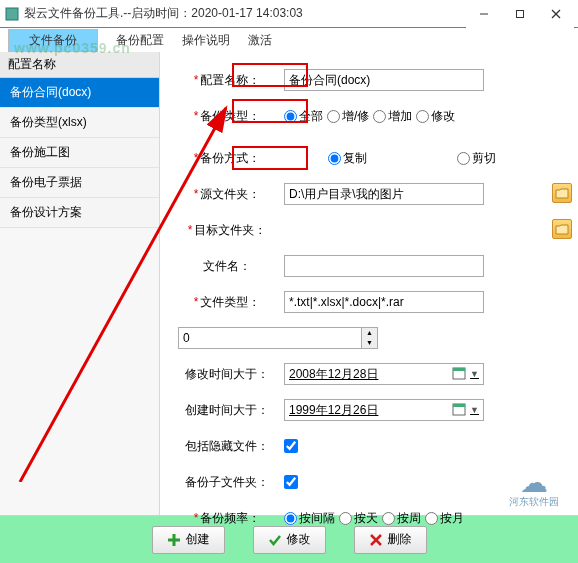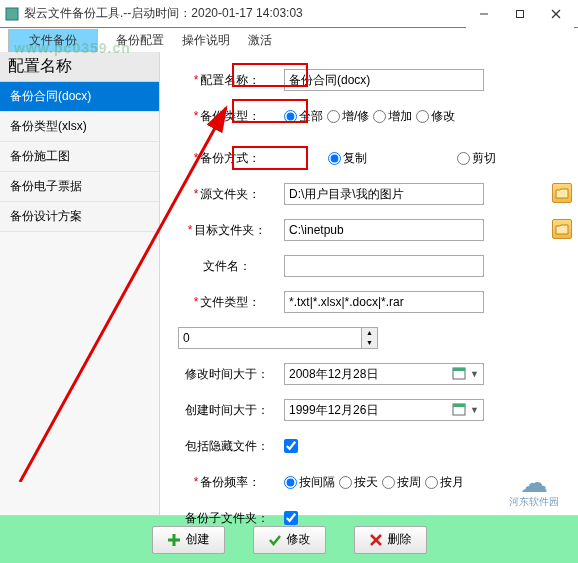--- a/index.html
+++ b/index.html
@@ -12,42 +12,42 @@
   .titlebar-btn { width: 36px; height: 28px; display: flex; align-items: center; justify-content: center; background: #fff; color: #333; }
   
   .menubar { height: 24px; display: flex; align-items: center; padding: 0 8px; gap: 18px; font-size: 12px; color: #333; position: relative; }
   .menu-item { cursor: default; }
   
   .watermark { position: absolute; top: 40px; left: 14px; font-size: 14px; color: rgba(80,160,80,0.35); font-weight: 600; letter-spacing: 1px; pointer-events: none; z-index: 5; }
   
   .main { display: flex; height: calc(100% - 28px - 24px - 48px); }
   
   .sidebar { width: 160px; border-right: 1px solid #d8d8d8; background: #f7f7f7; display: flex; flex-direction: column; }
-  .sidebar-header { padding: 4px 8px; background: #eaeaea; border-bottom: 1px solid #d0d0d0; font-size: 16px; }
+  .sidebar-header { padding: 4px 8px; background: #eaeaea; border-bottom: 1px solid #d0d0d0; font-size: 12px; }
   .sidebar-list { flex: 1; }
   .sidebar-item { padding: 6px 10px; border-bottom: 1px solid #e3e3e3; background: #f5f5f5; cursor: default; font-size: 12px; }
   .sidebar-item.selected { background: #0078d7; color: #fff; }
   
   .form-area { flex: 1; padding: 16px 18px 8px 18px; position: relative; }
   .form-row { display: flex; align-items: center; margin-bottom: 12px; min-height: 24px; }
   .label { width: 106px; text-align: center; padding-right: 8px; font-size: 12px; position: relative; white-space: nowrap; }
   .label .req { color: #d00; margin-right: 2px; }
   .field { flex: 1; display: flex; align-items: center; gap: 6px; }
   .text-input { width: 200px; height: 22px; border: 1px solid #aaa; padding: 0 4px; font-size: 12px; background: #fff; font-family: inherit; }
   .text-input.wide { width: 200px; }
   .radio-group { display: flex; align-items: center; gap: 4px; flex-wrap: nowrap; }
   .radio-opt { display: flex; align-items: center; gap: 2px; font-size: 12px; white-space: nowrap; }
   .radio-opt input { margin: 0; }
   .checkbox-field { display: flex; align-items: center; }
   .checkbox-field input { width: 14px; height: 14px; }
   .num-input { width: 200px; height: 22px; border: 1px solid #aaa; display: flex; align-items: center; }
   .num-input input { flex: 1; border: none; padding: 0 4px; font-size: 12px; outline: none; }
   .num-spin { width: 16px; display: flex; flex-direction: column; }
   .num-spin span { height: 10px; font-size: 7px; text-align: center; line-height: 10px; background: #eee; border-left: 1px solid #aaa; cursor: default; }
-  .date-input { width: 200px; height: 22px; border: 1px solid #aaa; display: flex; align-items: center; padding: 0 4px; background: #fff; }
+  .date-input { width: 200px; height: 22px; border: 1px solid #aaa; display: flex; align-items: center; padding: 0 4px; background: #fff; text-decoration: underline; }
   .date-input span:first-child { flex: 1; font-size: 12px; }
   .date-cal { width: 16px; height: 16px; margin-right: 2px; display: inline-block; }
   .date-cal svg { width: 14px; height: 14px; }
   .date-drop { font-size: 9px; color: #555; }
   
   .folder-btn { width: 20px; height: 20px; background: linear-gradient(#ffd97a,#f5b83d); border: 1px solid #c89030; border-radius: 2px; display: flex; align-items: center; justify-content: center; position: absolute; right: 6px; }
   .folder-btn svg { width: 14px; height: 12px; }
   
   .hl-box { border: 2px solid #e00000; position: absolute; pointer-events: none; z-index: 3; }
   
@@ -177,23 +177,20 @@
         </div>
       <div class="folder-btn" style="top:131px;">
           <svg viewBox="0 0 14 12">
             <path d="M1 3h4l1-1h7v9H1z" fill="#ffe9a8" stroke="#b8832a"></path>
           </svg>
         </div>
     </div>
 
     <div class="form-row">
       <div class="label"><span class="req">*</span><span>目标文件夹：</span></div>
-      <div class="field">
-          <input class="text-input wide" value="C:\inetpub" style="">
-        </div>
       <div class="folder-btn" style="top:167px;">
           <svg viewBox="0 0 14 12">
             <path d="M1 3h4l1-1h7v9H1z" fill="#ffe9a8" stroke="#b8832a"></path>
           </svg>
         </div>
     </div>
 
     <div class="form-row">
       <div class="label"><span>文件名：</span></div>
       <div class="field">
@@ -249,46 +246,46 @@
     </div>
 
     <div class="form-row">
       <div class="label"><span>包括隐藏文件：</span></div>
       <div class="field checkbox-field">
           <input type="checkbox" checked="" style="">
         </div>
     </div>
 
     <div class="form-row">
-      <div class="label"><span class="req">*</span><span>备份频率：</span></div>
-      <div class="field radio-group">
-        <label class="radio-opt">
-            <input type="radio" name="bf" checked="" style="">
-            <span>按间隔</span>
-          </label>
-        <label class="radio-opt">
-            <input type="radio" name="bf" style="">
-            <span>按天</span>
-          </label>
-        <label class="radio-opt">
-            <input type="radio" name="bf" style="">
-            <span>按周</span>
-          </label>
-        <label class="radio-opt">
-            <input type="radio" name="bf" style="">
-            <span>按月</span>
-          </label>
-      </div>
-    </div>
-
-    <div class="form-row">
       <div class="label"><span>备份子文件夹：</span></div>
       <div class="field checkbox-field">
           <input type="checkbox" checked="" style="">
         </div>
+    </div>
+
+    <div class="form-row">
+      <div class="label"><span class="req">*</span><span>备份频率：</span></div>
+      <div class="field radio-group">
+        <label class="radio-opt">
+            <input type="radio" name="bf" checked="" style="">
+            <span>按间隔</span>
+          </label>
+        <label class="radio-opt">
+            <input type="radio" name="bf" style="">
+            <span>按天</span>
+          </label>
+        <label class="radio-opt">
+            <input type="radio" name="bf" style="">
+            <span>按周</span>
+          </label>
+        <label class="radio-opt">
+            <input type="radio" name="bf" style="">
+            <span>按月</span>
+          </label>
+      </div>
     </div>
 
   </div>
 </div>
 
 <div class="button-bar">
   <div class="action-btn">
     <span class="icn">
         <svg viewBox="0 0 14 14">
           <rect x="5.5" y="1" width="3" height="12" fill="#2a9d2a"></rect>

